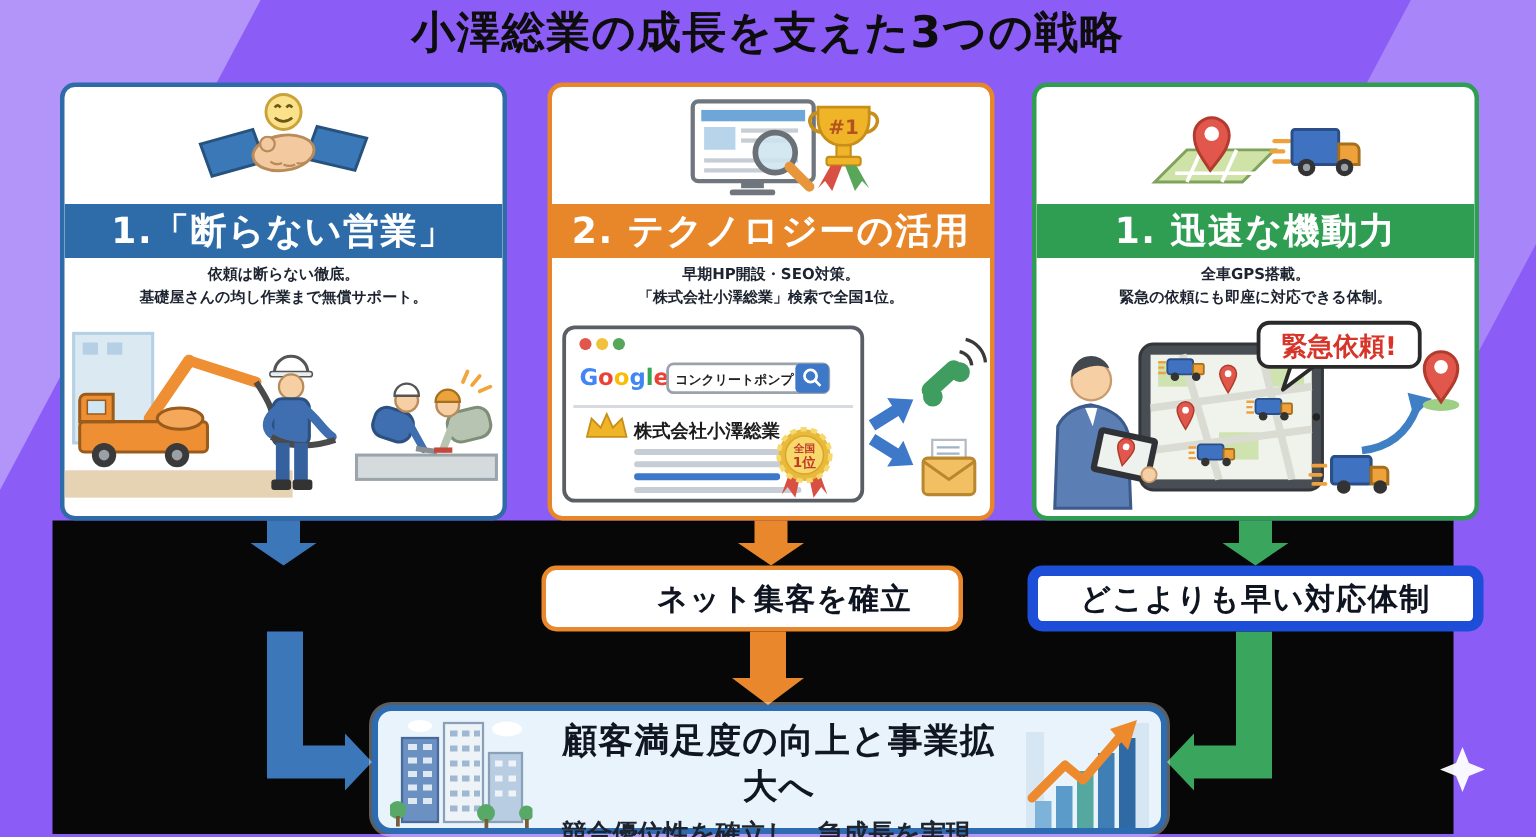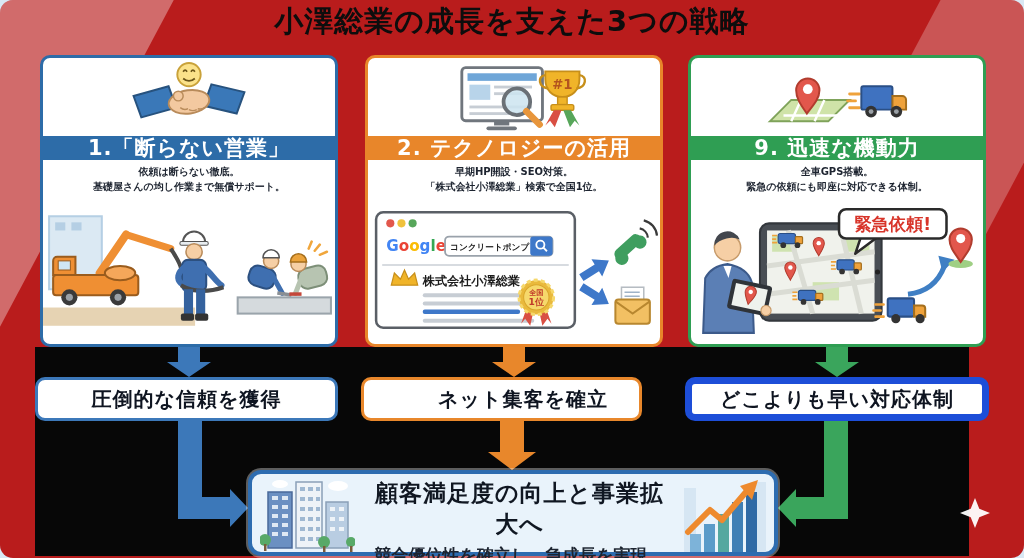--- a/index.html
+++ b/index.html
@@ -1,31 +1,31 @@
 <!DOCTYPE html>
 <html><head>
 <meta charset="utf-8">
 <style>
   html,body{margin:0;padding:0;background:#d9e8f4;}
-  .stage{position:relative;width:1024px;height:558px;background:#b91c1c;overflow:hidden;
-         font-family:"DejaVu Sans","Liberation Sans",sans-serif;color:#111;border-radius:13px;}
+  .stage{position:relative;width:1024px;height:558px;background:#8b5cf6;overflow:hidden;
+         font-family:"DejaVu Sans","Liberation Sans",sans-serif;color:#111;}
   .streak{position:absolute;background:rgba(255,255,255,.35);transform:rotate(28deg);z-index:0;}
   .s1{left:-130px;top:-160px;width:230px;height:540px;}
   .s2{left:900px;top:-120px;width:150px;height:430px;background:rgba(255,255,255,.25);}
   .black-band{position:absolute;left:35px;top:347px;width:934px;height:209px;background:#070707;z-index:1;}
   .title{position:absolute;top:2px;left:0;right:0;margin:0;text-align:center;
          font-size:29px;font-weight:800;letter-spacing:1px;color:#0d0d0d;z-index:2;}
   .card{position:absolute;top:55px;width:298px;height:292px;background:#fff;border-radius:10px;
         overflow:hidden;display:flex;flex-direction:column;z-index:2;box-sizing:border-box;}
   .card-blue{border:3px solid #2d6ca8;}
   .card-orange{border:3px solid #e8862a;}
   .card-green{border:3px solid #2f9e53;}
   .icon-area{height:78px;display:flex;align-items:center;justify-content:center;}
-  .card-header{height:24px;display:flex;align-items:center;justify-content:center;
-               color:#fff;font-weight:800;font-size:21px;letter-spacing:1px;}
+  .card-header{height:36px;display:flex;align-items:center;justify-content:center;
+               color:#fff;font-weight:800;font-size:24px;letter-spacing:1px;}
   .card-blue .card-header{background:#2d6ca8;}
   .card-orange .card-header{background:#e8862a;}
   .card-green .card-header{background:#2f9e53;}
   .card-desc{padding:5px 3px 2px;text-align:center;font-weight:700;font-size:10px;
              line-height:1.45;color:#1d2430;}
   .card-illo{flex:1;position:relative;text-align:center;}
   .card-illo svg{position:absolute;left:0;top:0;width:100%;height:100%;}
   .arrows{position:absolute;left:0;top:0;width:1024px;height:558px;z-index:3;pointer-events:none;}
   .result{position:absolute;top:377px;height:44px;background:#fff;border-radius:10px;z-index:4;
           display:flex;align-items:center;justify-content:center;font-size:20px;font-weight:800;
@@ -205,21 +205,21 @@
         <circle cx="45" cy="29" r="5" fill="#fff"></circle>
         <path d="M88,34 h10 M86,41 h8 M88,48 h10" stroke="#efa23b" stroke-width="3" stroke-linecap="round"></path>
         <rect x="100" y="26" width="32" height="24" rx="2" fill="#3f72c0" stroke="#2a4f86" stroke-width="2"></rect>
         <path d="M132,36 h10 a4,4 0 0 1 4,4 v10 h-14 z" fill="#efa23b" stroke="#a56f1d" stroke-width="2"></path>
         <circle cx="110" cy="52" r="6" fill="#333"></circle>
           <circle cx="110" cy="52" r="2.5" fill="#9aa0a6"></circle>
         <circle cx="136" cy="52" r="6" fill="#333"></circle>
           <circle cx="136" cy="52" r="2.5" fill="#9aa0a6"></circle>
       </svg>
     </div>
-    <div class="card-header">9. 迅速な機動力</div>
+    <div class="card-header">1. 迅速な機動力</div>
     <div class="card-desc">
       <span>全車GPS搭載。</span><br>
       <span>緊急の依頼にも即座に対応できる体制。</span>
     </div>
     <div class="card-illo">
       <svg viewBox="0 0 288 124">
         <defs>
           <g id="mtruck">
             <rect x="6" y="0" width="17" height="10" rx="2" fill="#3f72c0" stroke="#2a4f86" stroke-width="1.2"></rect>
             <rect x="23" y="3" width="7" height="7" rx="1" fill="#efa23b" stroke="#a56f1d" stroke-width="1.2"></rect>
@@ -284,23 +284,20 @@
 
   <svg class="arrows" viewBox="0 0 1024 558">
     <polygon points="178,347 200,347 200,362 211,362 189,377 167,362 178,362" fill="#3c78b9"></polygon>
     <polygon points="503,347 525,347 525,362 536,362 514,377 492,362 503,362" fill="#e8872b"></polygon>
     <polygon points="826,347 848,347 848,362 859,362 837,377 815,362 826,362" fill="#3aa55c"></polygon>
     <polygon points="500,421 524,421 524,452 536,452 512,470 488,452 500,452" fill="#e8872b"></polygon>
     <polygon points="178,421 202,421 202,497 230,497 230,489 248,508 230,527 230,519 178,519" fill="#3c78b9"></polygon>
     <polygon points="848,421 824,421 824,497 796,497 796,489 778,508 796,527 796,519 848,519" fill="#3aa55c"></polygon>
   </svg>
 
-  <div class="result result-blue">
-    <span>圧倒的な信頼を獲得</span>
-  </div>
   <div class="result result-orange">
     <span>ネット集客を確立</span>
   </div>
   <div class="result result-green">
     <span>どこよりも早い対応体制</span>
   </div>
 
   <div class="conclusion">
     <svg width="95" height="74" viewBox="0 0 95 74">
       <ellipse cx="78" cy="8" rx="10" ry="5" fill="#fff"></ellipse>

